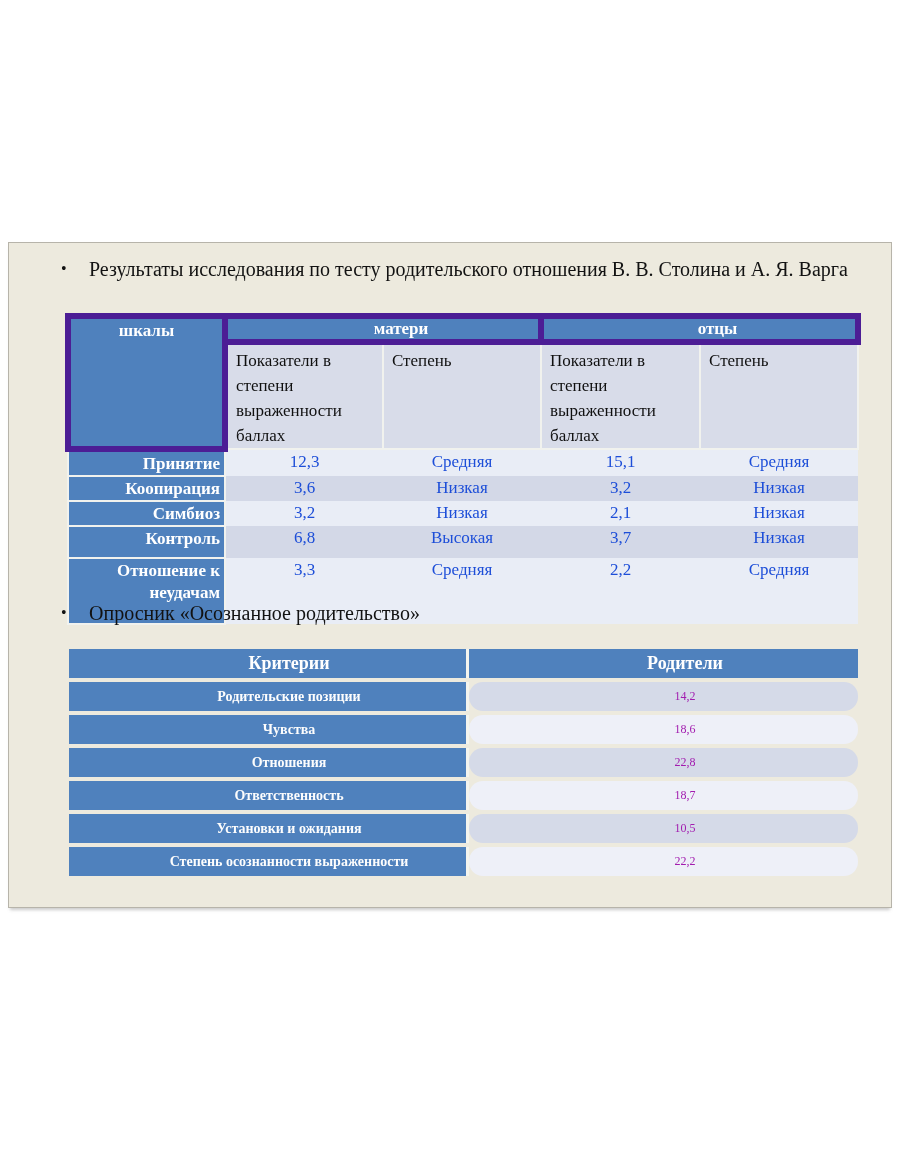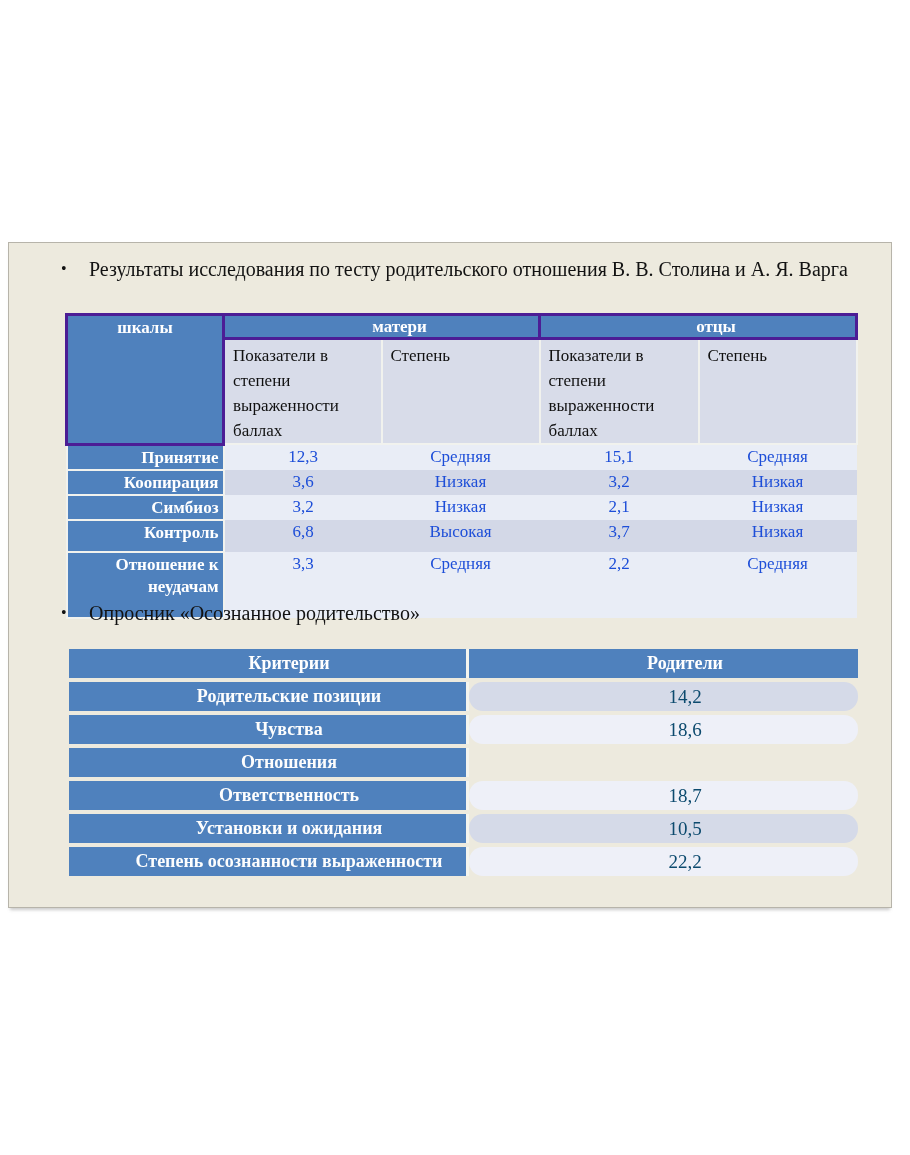--- a/index.html
+++ b/index.html
@@ -42,21 +42,21 @@
     border-collapse: collapse;
     table-layout: fixed;
     width: 790px;
     font-size: 17px;
   }
   .t1 td { overflow: hidden; }
   .t1 .blue {
     background: #4f81bd;
     color: #ffffff;
     font-weight: bold;
-    border: 3px solid #4c1d95;
+    border: 6px solid #4c1d95;
   }
   .t1 .head-cell {
     text-align: center;
     vertical-align: middle;
     height: 24px;
     line-height: 20px;
     padding-left: 36px;
   }
   .t1 .corner {
     text-align: center;
@@ -115,23 +115,23 @@
   .t2 .hdr {
     background: #4f81bd;
     color: #ffffff;
     font-weight: bold;
     font-size: 18px;
   }
   .t2 .crit {
     background: #4f81bd;
     color: #fdfdfd;
     font-weight: bold;
-    font-size: 18px;
-  }
-  .t2 .val { font-size: 19px; color: #0c4a6e; border-radius: 14px; }
+    font-size: 14px;
+  }
+  .t2 .val { font-size: 12px; color: #a21caf; border-radius: 14px; }
   .t2 .v-dark  { background: #d5dae8; }
   .t2 .v-light { background: #eef0f8; }
 </style>
 </head>
 <body>
 
 <div class="slide">
 
   <div class="bullet bullet-1">
     <span class="dot">•</span>
@@ -209,20 +209,21 @@
     <div class="t2-row">
       <div class="t2-cell t2-left crit">Родительские позиции</div>
       <div class="t2-cell t2-right val v-dark">14,2</div>
     </div>
     <div class="t2-row">
       <div class="t2-cell t2-left crit">Чувства</div>
       <div class="t2-cell t2-right val v-light">18,6</div>
     </div>
     <div class="t2-row">
       <div class="t2-cell t2-left crit">Отношения</div>
+      <div class="t2-cell t2-right val v-dark">22,8</div>
     </div>
     <div class="t2-row">
       <div class="t2-cell t2-left crit">Ответственность</div>
       <div class="t2-cell t2-right val v-light">18,7</div>
     </div>
     <div class="t2-row">
       <div class="t2-cell t2-left crit">Установки и ожидания</div>
       <div class="t2-cell t2-right val v-dark">10,5</div>
     </div>
     <div class="t2-row">

